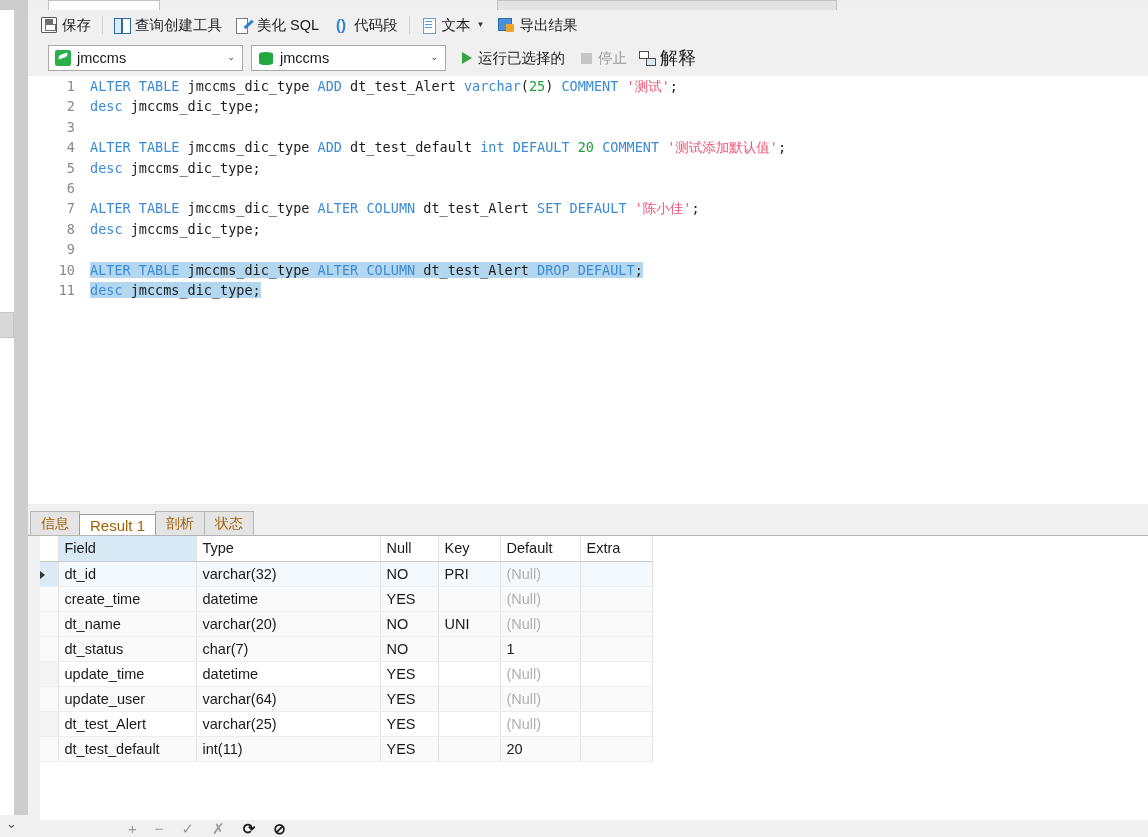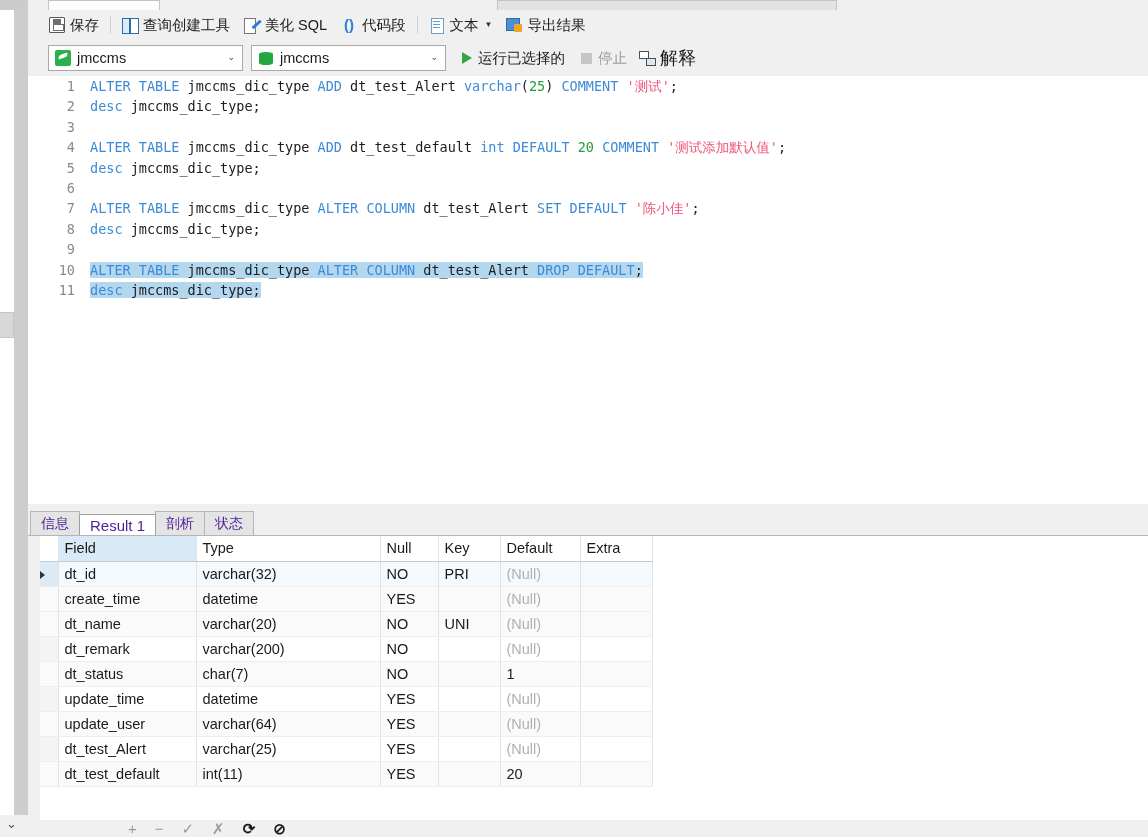--- a/index.html
+++ b/index.html
@@ -25,21 +25,21 @@
   
   .left-gutter { position: absolute; left: 0; top: 10px; width: 28px; height: 805px; background: #ffffff; }
   .left-gutter .bar { position: absolute; left: 14px; top: 0; width: 14px; height: 805px; background: #cdcdcd; }
   .left-gutter .nub { position: absolute; left: 0; top: 302px; width: 14px; height: 26px; background: #d8d8d8;
                       border: 1px solid #c6c6c6; border-left: none; }
   .left-gutter .tick { position: absolute; left: 2px; top: 482px; font-size: 11px; color: #333; }
   .left-gutter .chev { position: absolute; left: 6px; top: 806px; font-size: 13px; color: #555; }
 
   
   .toolbar { position: absolute; left: 28px; top: 10px; width: 1120px; height: 30px;
-             background: #f0f0f0; display: flex; align-items: center; padding-left: 14px; }
+             background: #f0f0f0; display: flex; align-items: center; padding-left: 6px; }
   .tb-item { display: flex; align-items: center; height: 24px; padding: 0 7px; cursor: default;
              font-size: 14.5px; color: #1a1a1a; white-space: nowrap; }
   .tb-item .lbl { margin-left: 5px; }
   .tb-sep { width: 1px; height: 18px; background: #cfcfcf; margin: 0 4px; }
   .caret-sm { margin-left: 6px; font-size: 8px; color: #333; line-height: 1; }
 
   .ico { width: 16px; height: 16px; display: inline-block; position: relative; flex: 0 0 16px; }
 
   
   .ico-save { border: 1.5px solid #5a5a5a; background: #fbfbfb; border-radius: 1px; }
@@ -111,21 +111,21 @@
   .cl.sel > span.selbg { background: #b4d7f0; }
   .kw  { color: #3d8bd6; }
   .num { color: #22a03c; }
   .str { color: #ee5577; }
   .pun { color: #1c1c1c; }
 
   
   .results { position: absolute; left: 28px; top: 504px; width: 1120px; height: 333px; background: #f0f0f0; }
 
   .rtabs { position: absolute; left: 0; top: 5px; height: 26px; display: flex; align-items: flex-end; padding-left: 2px; }
-  .rtab { height: 24px; padding: 0 10px; font-size: 14px; color: #4c1d95; background: #e4e4e4;
+  .rtab { height: 24px; padding: 0 10px; font-size: 14px; color: #a16207; background: #e4e4e4;
           border: 1px solid #b5b5b5; border-bottom: none; display: flex; align-items: center;
           margin-right: -1px; }
   .rtab.active { background: #ffffff; height: 21px; font-size: 15px; border-color: #9e9e9e; position: relative; z-index: 2; }
   .rtabs-underline { position: absolute; left: 0; top: 31px; width: 1120px; height: 1px; background: #b5b5b5; }
 
   .grid { position: absolute; left: 12px; top: 32px; width: 1108px; height: 300px; background: #ffffff; }
   .grid table { border-collapse: collapse; table-layout: fixed; }
   .grid th, .grid td { font-size: 14.5px; color: #1a1a1a; text-align: left; font-weight: normal;
                        padding: 0 0 0 6px; height: 25px; border-right: 1px solid #e2e2e2;
                        border-bottom: 1px solid #eeeeee; white-space: nowrap; overflow: hidden; }
@@ -292,29 +292,20 @@
             </tr>
             <tr class="alt">
               <td class="col-marker"></td>
               <td class="w-field">dt_name</td>
               <td class="w-type">varchar(20)</td>
               <td class="w-null">NO</td>
               <td class="w-key">UNI</td>
               <td class="w-def null">(Null)</td>
               <td class="w-extra"></td>
             </tr>
-            <tr class="">
-              <td class="col-marker"></td>
-              <td class="w-field">dt_remark</td>
-              <td class="w-type">varchar(200)</td>
-              <td class="w-null">NO</td>
-              <td class="w-key"></td>
-              <td class="w-def null">(Null)</td>
-              <td class="w-extra"></td>
-            </tr>
             <tr class="alt">
               <td class="col-marker"></td>
               <td class="w-field">dt_status</td>
               <td class="w-type">char(7)</td>
               <td class="w-null">NO</td>
               <td class="w-key"></td>
               <td class="w-def">1</td>
               <td class="w-extra"></td>
             </tr>
             <tr class="">

